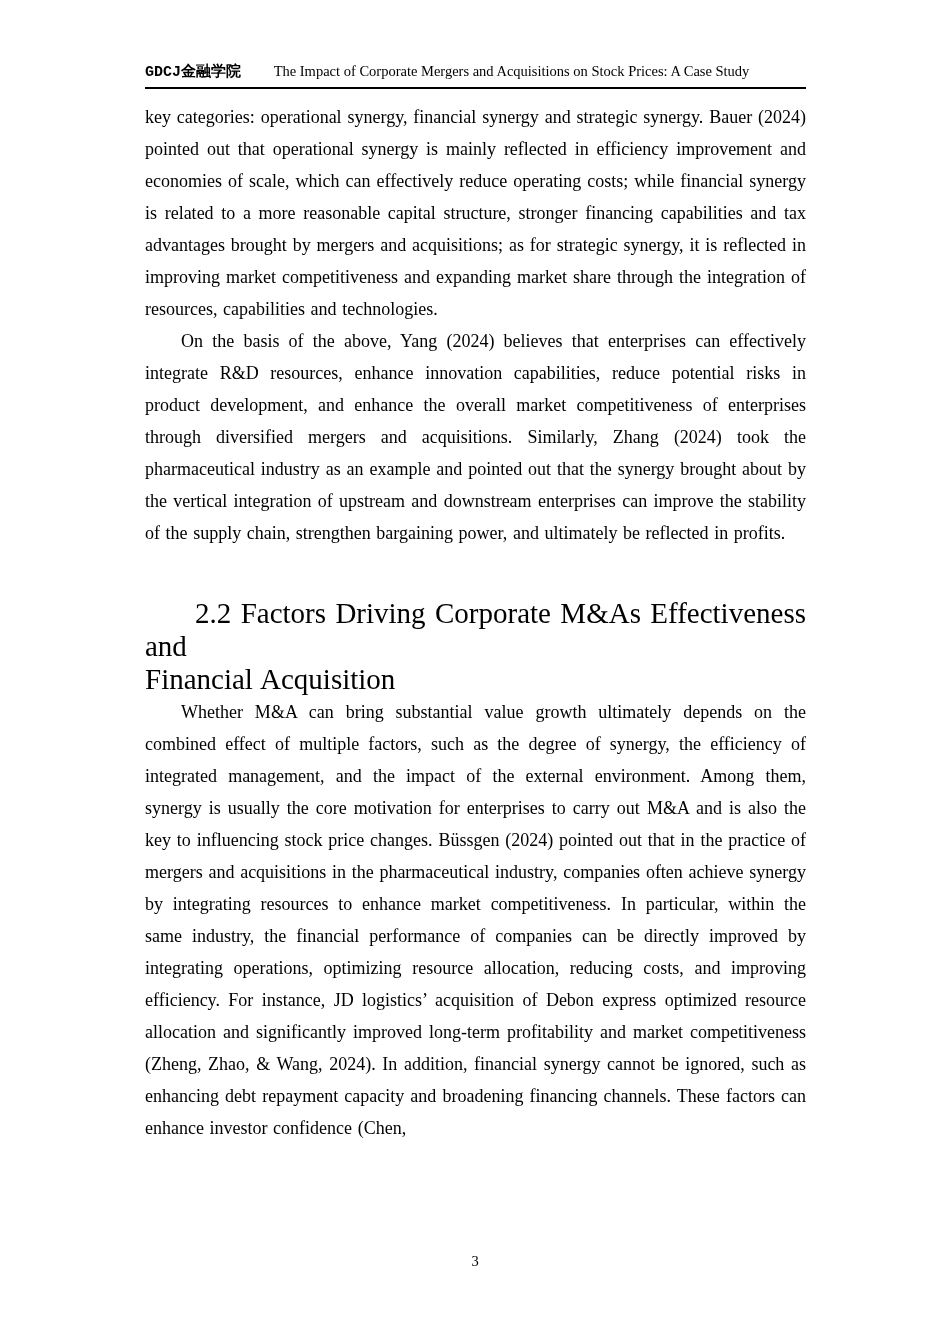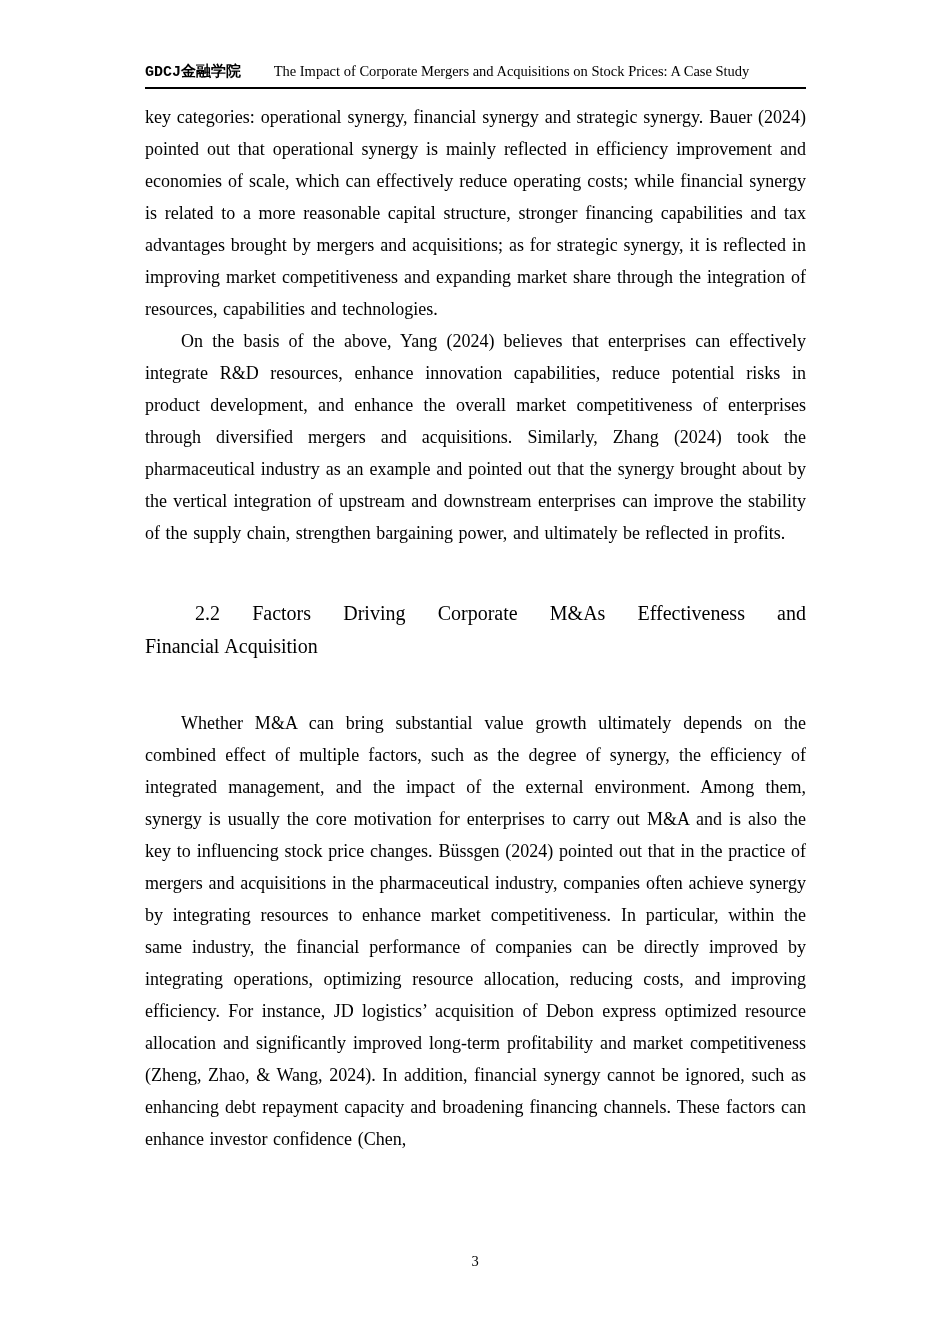--- a/index.html
+++ b/index.html
@@ -49,24 +49,23 @@
     margin-top: 12px;
     font-size: 18px;
     line-height: 32px;
     text-align: justify;
     word-spacing: 0.06em;
   }
   .body-para { text-indent: 36px; }
   .body-para.no-indent { text-indent: 0; }
   .section-heading {
     font-weight: 400;
-    font-size: 20px;
+    font-size: 29px;
     line-height: 33px;
     margin-top: 48px;
-    margin-bottom: 44px;
     word-spacing: 0.05em;
   }
   .section-heading .h-line1 {
     display: block;
     text-indent: 50px;
     text-align: justify;
     text-align-last: justify;
   }
   .section-heading .h-line2 {
     display: block;

